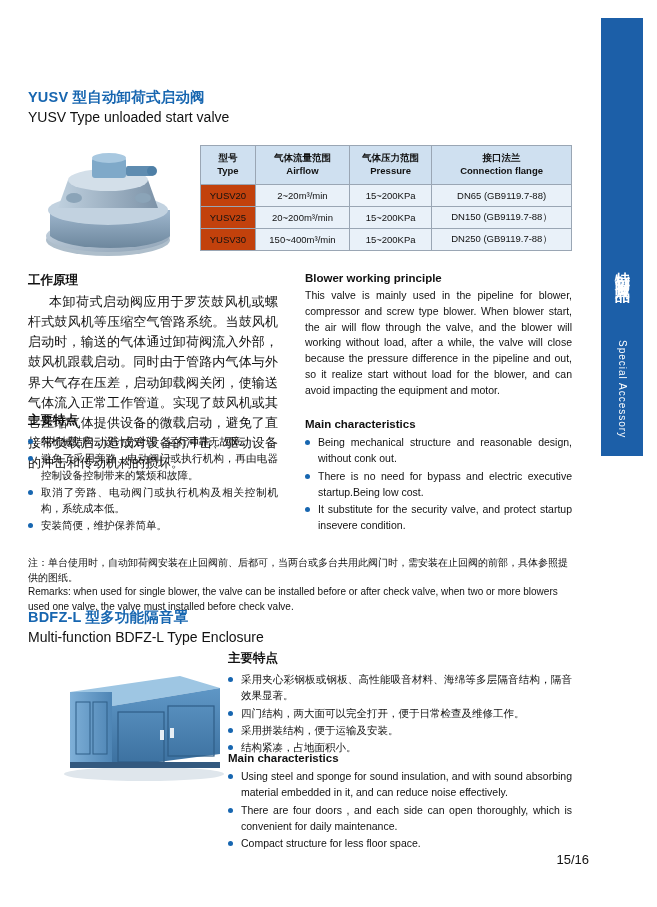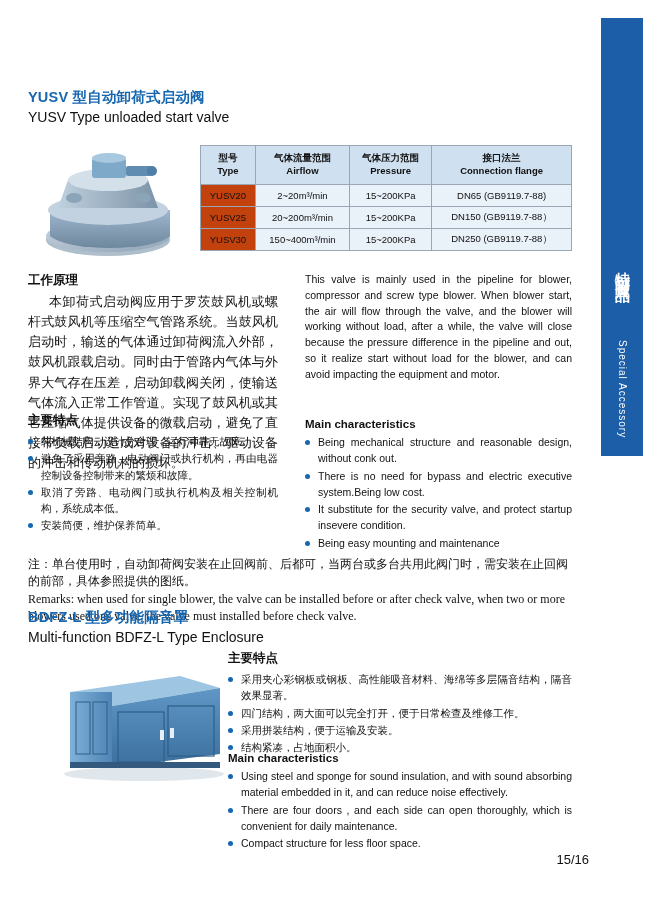--- a/index.html
+++ b/index.html
@@ -98,21 +98,21 @@
   }
   ul.bul li {
     position:relative; padding-left:13px; font-size:10.5px; line-height:1.55;
     color:#111; margin-bottom:1px; text-align:justify;
   }
   ul.bul li::before {
     content:""; position:absolute; left:0; top:6px;
     width:5px; height:5px; border-radius:50%; background:#1766b0;
   }
   .note {
-    font-size:12px; line-height:1.45; color:#111;font-family:Liberation Serif, serif;
+    font-size:10px; line-height:1.45; color:#111;
   }
   
   #s1-left { position:absolute; left:28px; top:272px; width:250px; }
   #s1-right { position:absolute; left:305px; top:272px; width:267px; }
   #s1-left-2 { position:absolute; left:28px; top:412px; width:250px; }
   #s1-right-2 { position:absolute; left:305px; top:418px; width:267px; }
   #s1-note { position:absolute; left:28px; top:556px; width:544px; }
 
   
   #sec2-head { left:28px; top:608px; }
@@ -212,40 +212,40 @@
       </tr>
     </tbody>
   </table>
 
   <div id="s1-left">
     <div class="h3cn">工作原理</div>
     <div class="para-cn">本卸荷式启动阀应用于罗茨鼓风机或螺杆式鼓风机等压缩空气管路系统。当鼓风机启动时，输送的气体通过卸荷阀流入外部，鼓风机跟载启动。同时由于管路内气体与外界大气存在压差，启动卸载阀关闭，使输送气体流入正常工作管道。实现了鼓风机或其它压缩气体提供设备的微载启动，避免了直接带负载启动造成对设备的冲击、驱动设备的冲击和传动机构的损坏。</div>
   </div>
 
   <div id="s1-right">
+    <div class="h3en">Blower working principle</div>
     <div class="para-en">This valve is mainly used in the pipeline for blower, compressor and screw type blower. When blower start, the air will flow through the valve, and the blower will working without load, after a while, the valve will close because the pressure difference in the pipeline and out, so it realize start without load for the blower, and can avoid impacting the equipment and motor.</div>
   </div>
 
   <div id="s1-left-2">
     <div class="h3cn">主要特点</div>
     <ul class="bul">
       <li>纯机械结构，设计分合理，运行可靠无故障。</li>
       <li>避免了采用旁路、电动阀门或执行机构，再由电器控制设备控制带来的繁烦和故障。</li>
       <li>取消了旁路、电动阀门或执行机构及相关控制机构，系统成本低。</li>
       <li>安装简便，维护保养简单。</li>
     </ul>
   </div>
 
   <div id="s1-right-2">
     <div class="h3en">Main characteristics</div>
     <ul class="bul">
       <li>Being mechanical structure and reasonable design, without conk out.</li>
-      <li>There is no need for bypass and electric executive system.Being low cost.</li>
+      <li>There is no need for bypass and electric executive startup.Being low cost.</li>
       <li>It substitute for the security valve, and protect startup insevere condition.</li>
-      <li>Being easy mounting and maintenance</li>
     </ul>
   </div>
 
   <div id="s1-note">
     <div class="note">注：单台使用时，自动卸荷阀安装在止回阀前、后都可，当两台或多台共用此阀门时，需安装在止回阀的前部，具体参照提供的图纸。</div>
     <div class="note">Remarks: when used for single blower, the valve can be installed before or after check valve, when two or more blowers used one valve, the valve must installed before check valve.</div>
   </div>
 
   <div class="heading-block" id="sec2-head">
     <h2 class="sec-cn">BDFZ-L 型多功能隔音罩</h2>

